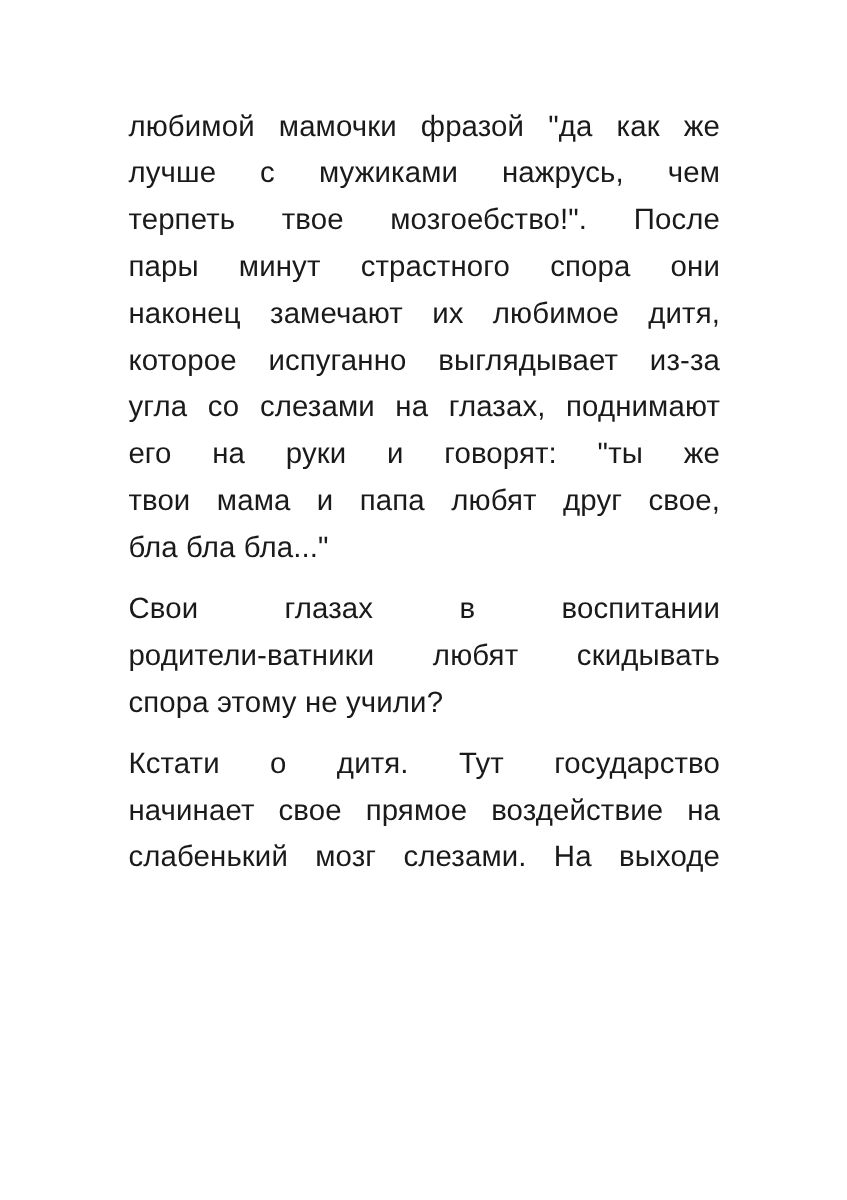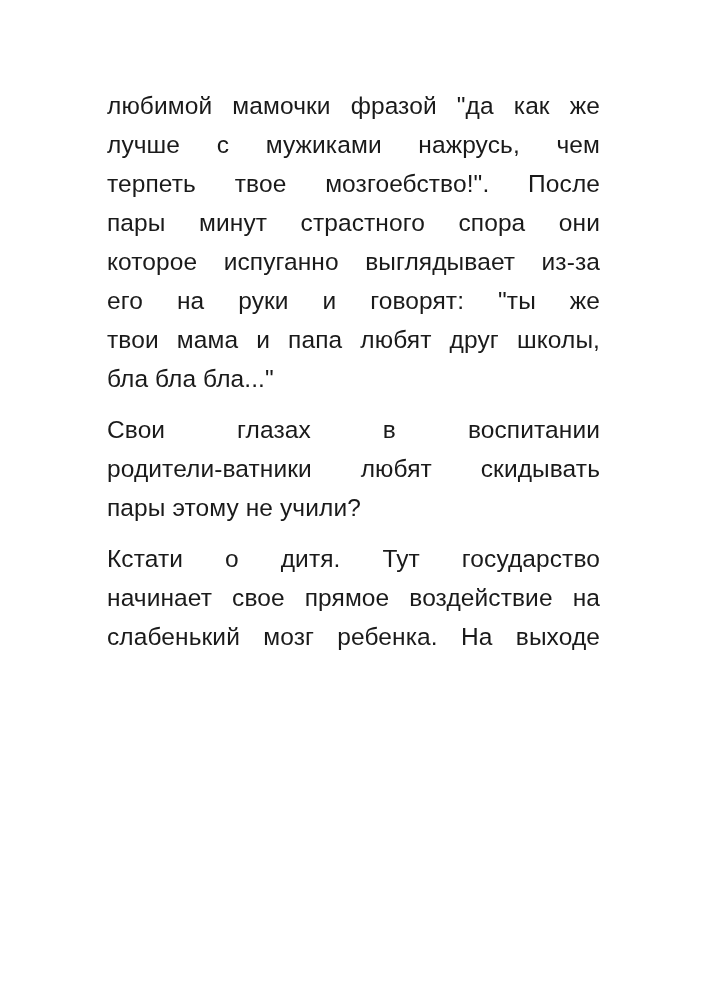--- a/index.html
+++ b/index.html
@@ -40,30 +40,32 @@
   </style>
 </head>
 <body>
 
 <div class="page">
   <div class="paragraph">
     <span class="line">любимой мамочки фразой "да как же</span>
     <span class="line">лучше с мужиками нажрусь, чем</span>
     <span class="line">терпеть твое мозгоебство!". После</span>
     <span class="line">пары минут страстного спора они</span>
+    <span class="line">наконец замечают их любимое дитя,</span>
     <span class="line">которое испуганно выглядывает из-за</span>
+    <span class="line">угла со слезами на глазах, поднимают</span>
     <span class="line">его на руки и говорят: "ты же</span>
-    <span class="line">твои мама и папа любят друг школы,</span>
+    <span class="line">твои мама и папа любят друг свое,</span>
     <span class="line last">бла бла бла..."</span>
   </div>
 
   <div class="paragraph">
     <span class="line">Свои глазах в воспитании</span>
     <span class="line">родители-ватники любят скидывать</span>
-    <span class="line last">пары этому не учили?</span>
+    <span class="line last">спора этому не учили?</span>
   </div>
 
   <div class="paragraph">
     <span class="line">Кстати о дитя. Тут государство</span>
     <span class="line">начинает свое прямое воздействие на</span>
-    <span class="line">слабенький мозг ребенка. На выходе</span>
+    <span class="line">слабенький мозг слезами. На выходе</span>
   </div>
 </div>
 
 </body></html>

